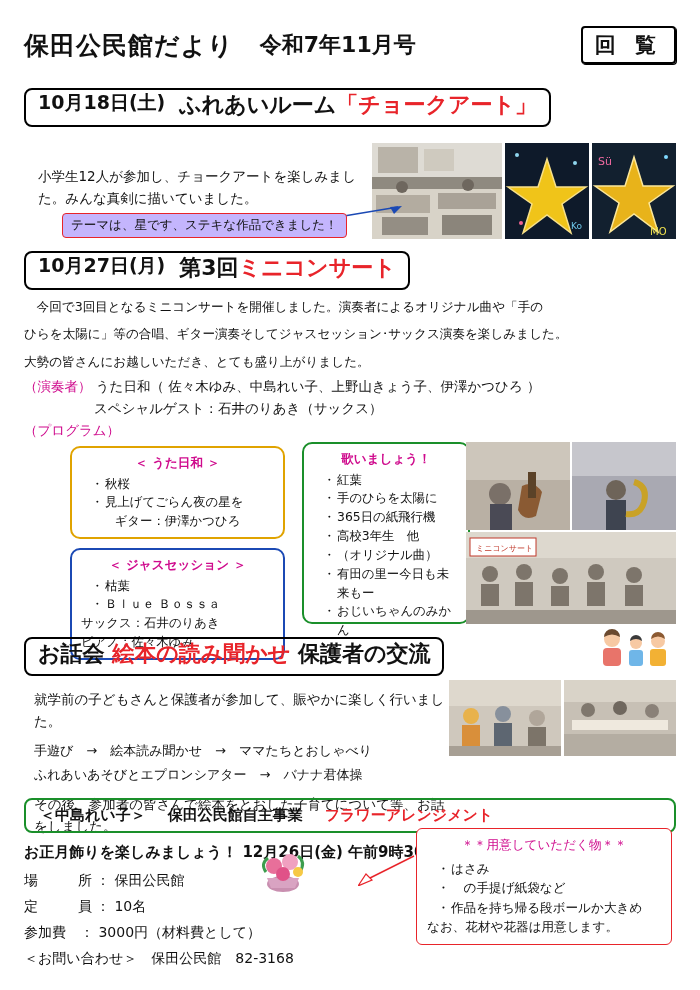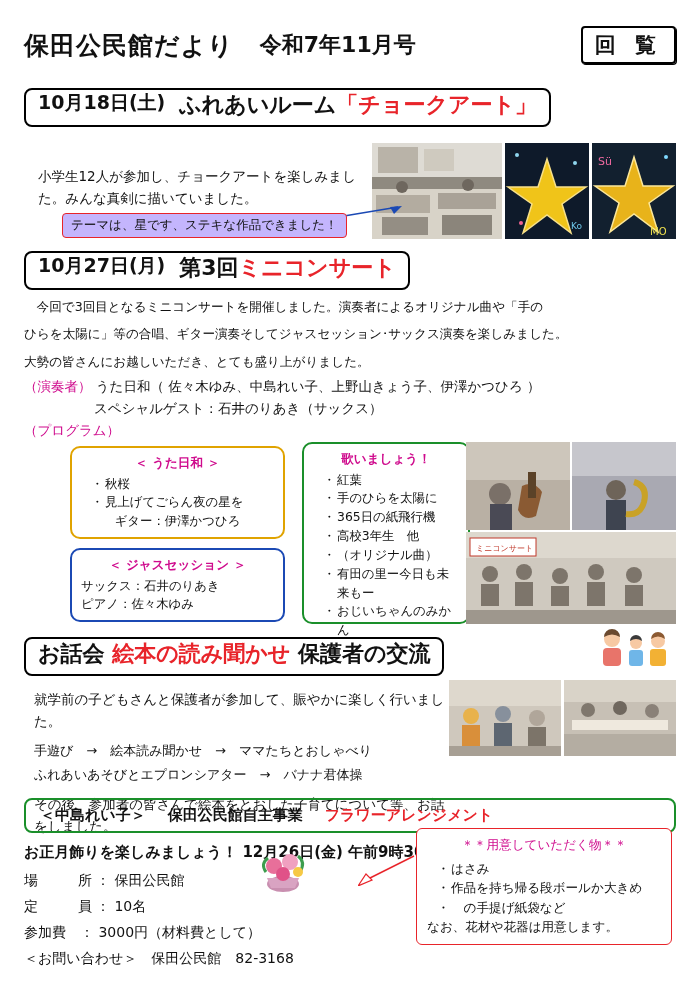--- a/index.html
+++ b/index.html
@@ -299,20 +299,24 @@
       <div class="ctitle">＜ うた日和 ＞</div>
       <ul class="tight">
         <li>秋桜</li>
         <li>見上げてごらん夜の星を</li>
       </ul>
       <div style="text-align:center">ギター：伊澤かつひろ</div>
     </div>
 
     <div class="card card-jazz">
       <div class="ctitle">＜ ジャスセッション ＞</div>
+      <ul class="tight">
+        <li>枯葉</li>
+        <li>Ｂｌｕｅ Ｂｏｓｓａ</li>
+      </ul>
       <div>サックス：石井のりあき</div>
       <div>ピアノ：佐々木ゆみ</div>
     </div>
 
     <div class="card card-sing">
       <div class="ctitle">歌いましょう！</div>
       <ul class="tight">
         <li>紅葉</li>
         <li>手のひらを太陽に</li>
         <li>365日の紙飛行機</li>
@@ -453,20 +457,20 @@
 
     <svg class="prep-tail" viewBox="0 0 60 36">
       <path d="M4,32 L56,6" stroke="#e8242a" stroke-width="1.5" fill="none"></path>
       <polygon points="0,36 14,30 8,24" fill="#fff" stroke="#e8242a" stroke-width="1.2"></polygon>
     </svg>
 
     <div class="prep-box">
       <div class="prep-title">＊＊用意していただく物＊＊</div>
       <ul class="tight">
         <li>はさみ</li>
+        <li style="list-style:none">　の手提げ紙袋など</li>
         <li>作品を持ち帰る段ボールか大きめ</li>
-        <li style="list-style:none">　の手提げ紙袋など</li>
       </ul>
       <div>なお、花材や花器は用意します。</div>
     </div>
   </div>
 
 </div>
 
 </body></html>

